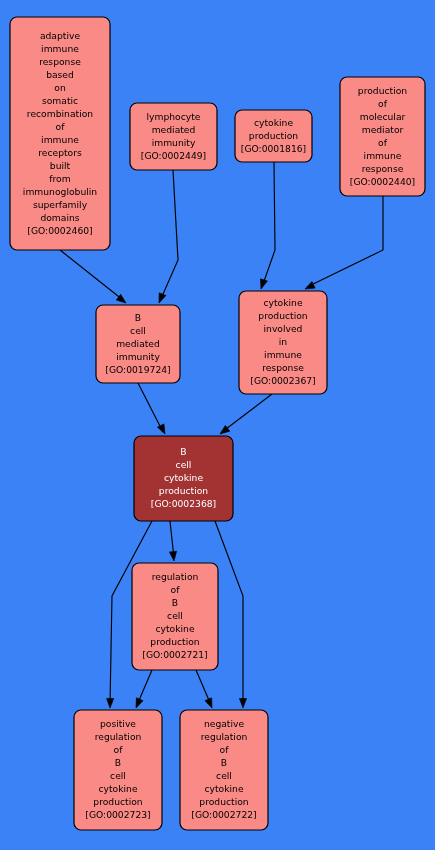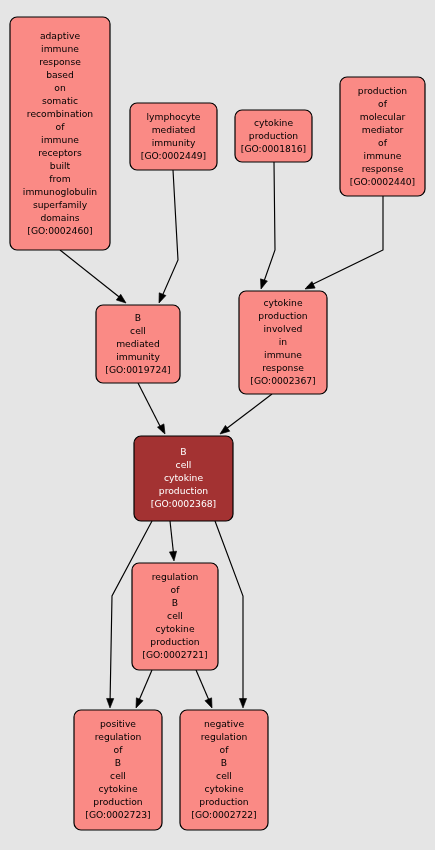--- a/index.html
+++ b/index.html
@@ -10,21 +10,21 @@
   body {
     width: 435px;
     height: 850px;
     font-family: "DejaVu Sans", sans-serif;
     overflow: hidden;
   }
   #graph-root {
     position: relative;
     width: 435px;
     height: 850px;
-    background: #e5e5e5;
+    background: #3b82f6;
   }
   svg.graph-canvas {
     position: absolute;
     top: 0;
     left: 0;
     width: 435px;
     height: 850px;
     display: block;
   }
   .go-node-box {

